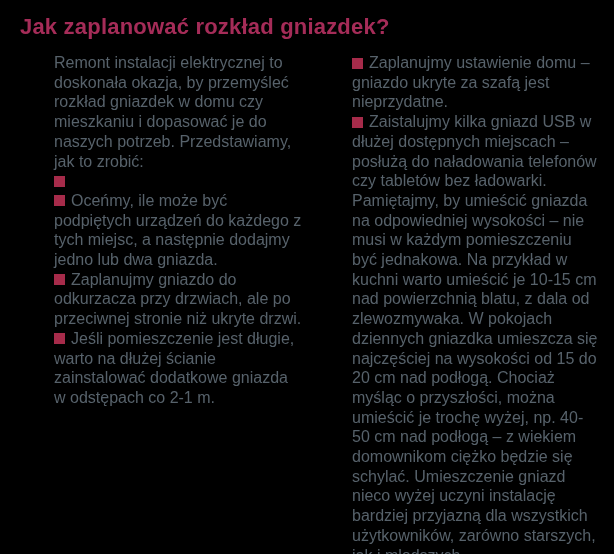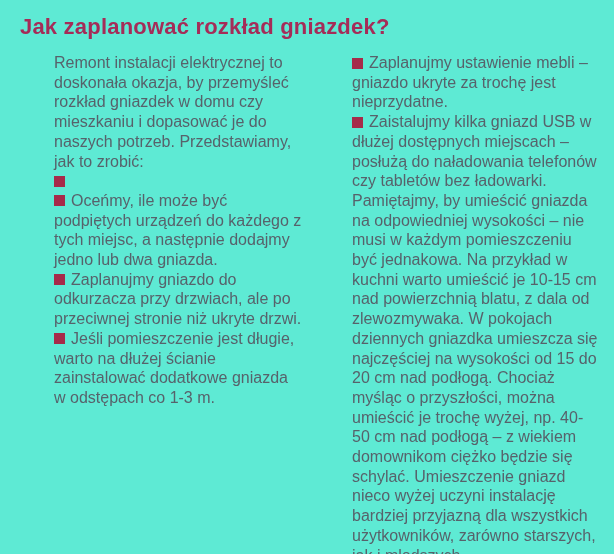--- a/index.html
+++ b/index.html
@@ -1,18 +1,18 @@
 <!DOCTYPE html>
 <html><head>
 <meta charset="utf-8">
 <style>
   html,body{margin:0;padding:0;}
   .page{
     width:614px;height:554px;
-    background:#5eead4;
+    background:#000000;
     font-family:"Liberation Sans","DejaVu Sans",sans-serif;
     box-sizing:border-box;
     padding:12px 14px 0 18px;
     overflow:hidden;
     position:relative;
   }
   .title{
     font-size:22px;
     font-weight:bold;
     letter-spacing:0.2px;
@@ -47,23 +47,23 @@
 <div class="page">
   <h1 class="title">Jak zaplanować rozkład gniazdek?</h1>
 
   <div class="cols">
 
     <div class="col">
       <p>Remont instalacji elektrycznej to doskonała okazja, by przemyśleć rozkład gniazdek w domu czy mieszkaniu i dopasować je do naszych potrzeb. Przedstawiamy, jak to zrobić:</p>
       <p class="bullet"><span class="sq"></span></p>
       <p class="bullet"><span class="sq"></span><span>Oceńmy, ile może być podpiętych urządzeń do każdego z tych miejsc, a następnie dodajmy jedno lub dwa gniazda.</span></p>
       <p class="bullet"><span class="sq"></span><span>Zaplanujmy gniazdo do odkurzacza przy drzwiach, ale po przeciwnej stronie niż ukryte drzwi.</span></p>
-      <p class="bullet"><span class="sq"></span><span>Jeśli pomieszczenie jest długie, warto na dłużej ścianie zainstalować dodatkowe gniazda w odstępach co 1-3 m.</span></p>
+      <p class="bullet"><span class="sq"></span><span>Jeśli pomieszczenie jest długie, warto na dłużej ścianie zainstalować dodatkowe gniazda w odstępach co 2-1 m.</span></p>
     </div>
 
     <div class="col">
-      <p class="bullet"><span class="sq"></span><span>Zaplanujmy ustawienie mebli – gniazdo ukryte za trochę jest nieprzydatne.</span></p>
+      <p class="bullet"><span class="sq"></span><span>Zaplanujmy ustawienie domu – gniazdo ukryte za szafą jest nieprzydatne.</span></p>
       <p class="bullet"><span class="sq"></span><span>Zaistalujmy kilka gniazd USB w dłużej dostępnych miejscach – posłużą do naładowania telefonów czy tabletów bez ładowarki.</span></p>
       <p>Pamiętajmy, by umieścić gniazda na odpowiedniej wysokości – nie musi w każdym pomieszczeniu być jednakowa. Na przykład w kuchni warto umieścić je 10-15 cm nad powierzchnią blatu, z dala od zlewozmywaka. W pokojach dziennych gniazdka umieszcza się najczęściej na wysokości od 15 do 20 cm nad podłogą. Chociaż myśląc o przyszłości, można umieścić je trochę wyżej, np. 40-50 cm nad podłogą – z wiekiem domownikom ciężko będzie się schylać. Umieszczenie gniazd nieco wyżej uczyni instalację bardziej przyjazną dla wszystkich użytkowników, zarówno starszych, jak i młodszych.</p>
     </div>
 
   </div>
 </div>
 
 </body></html>

